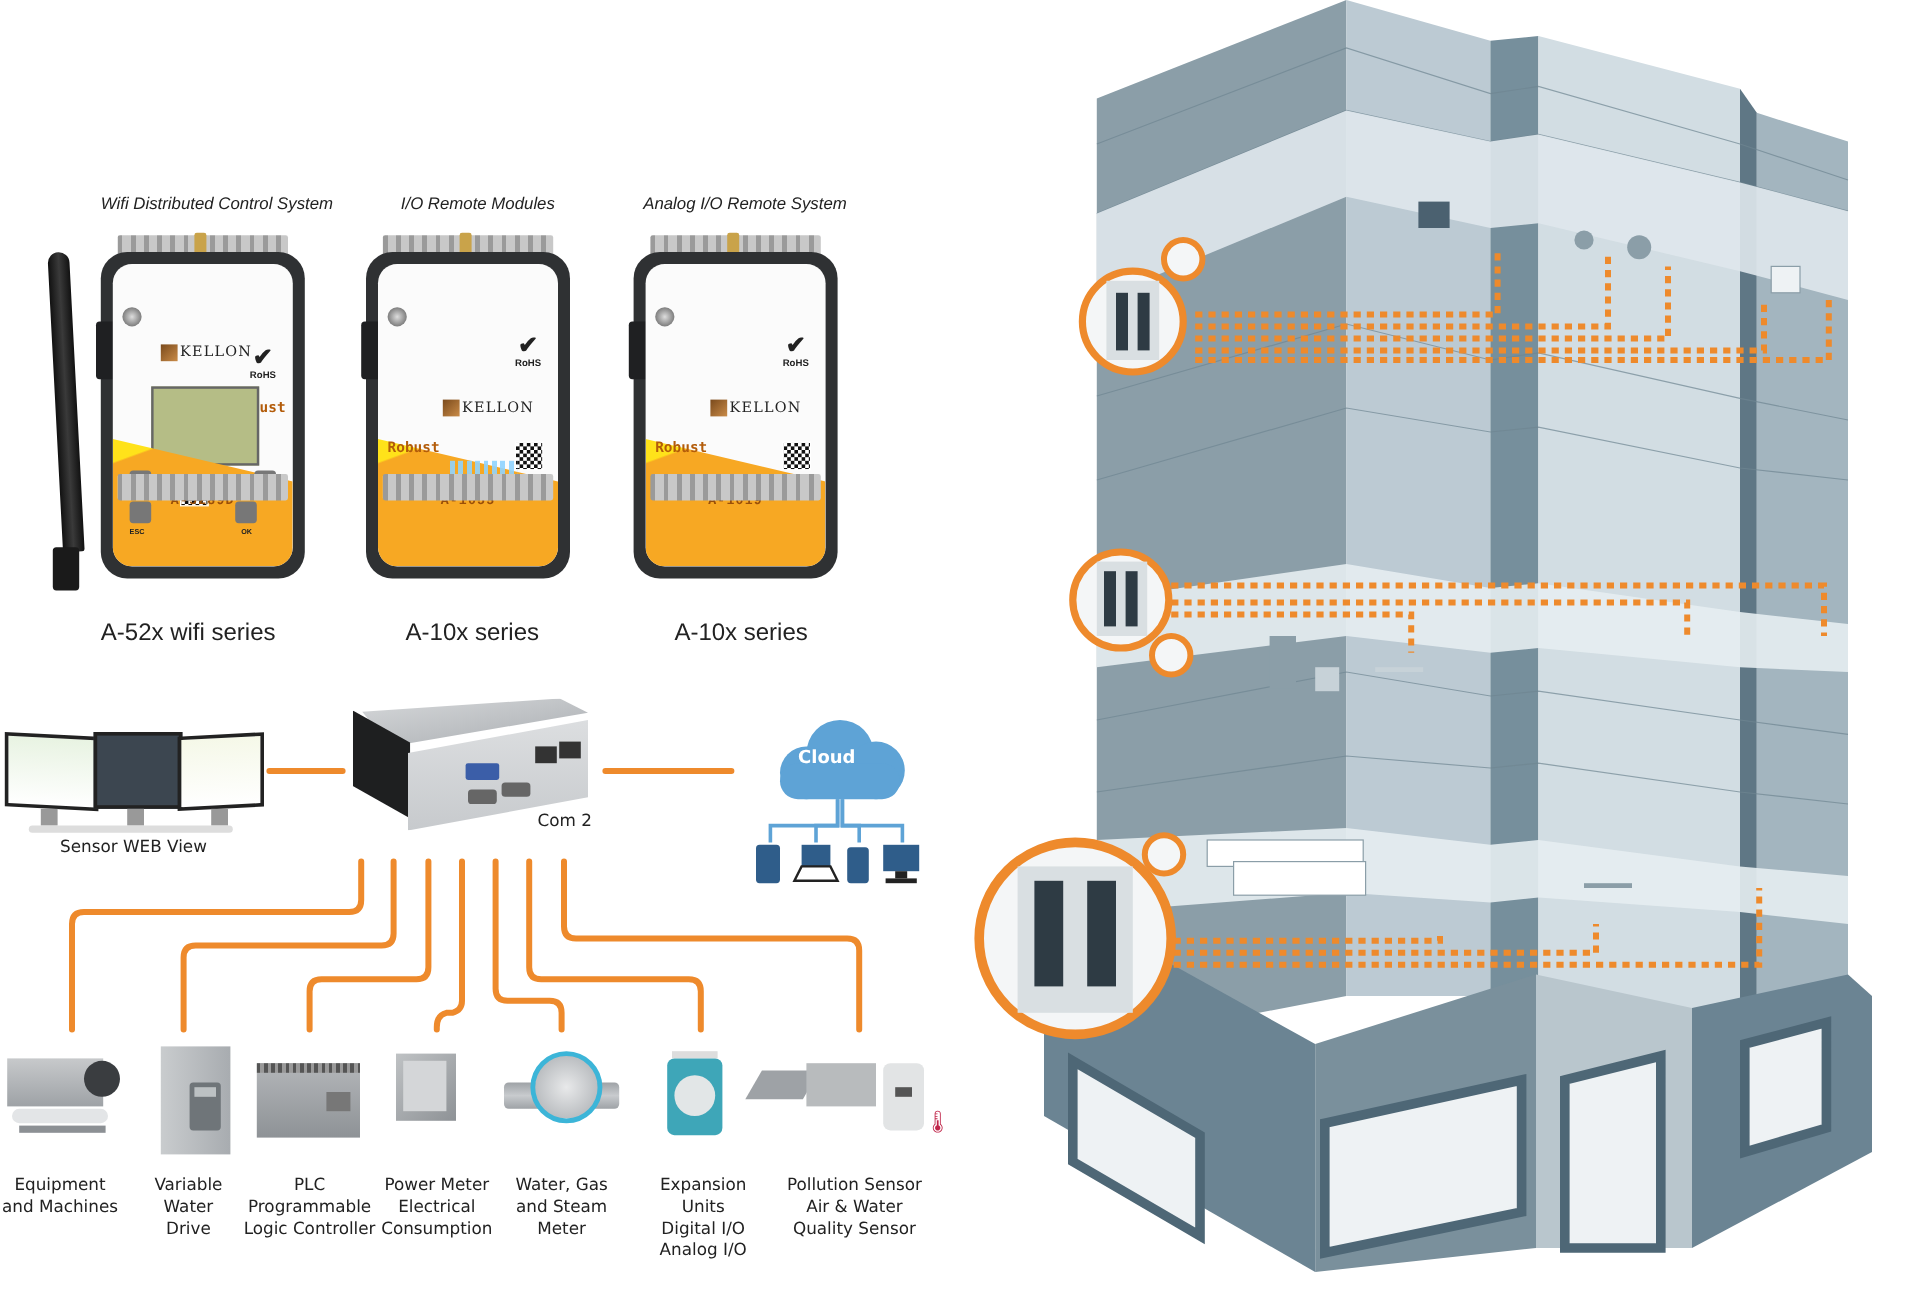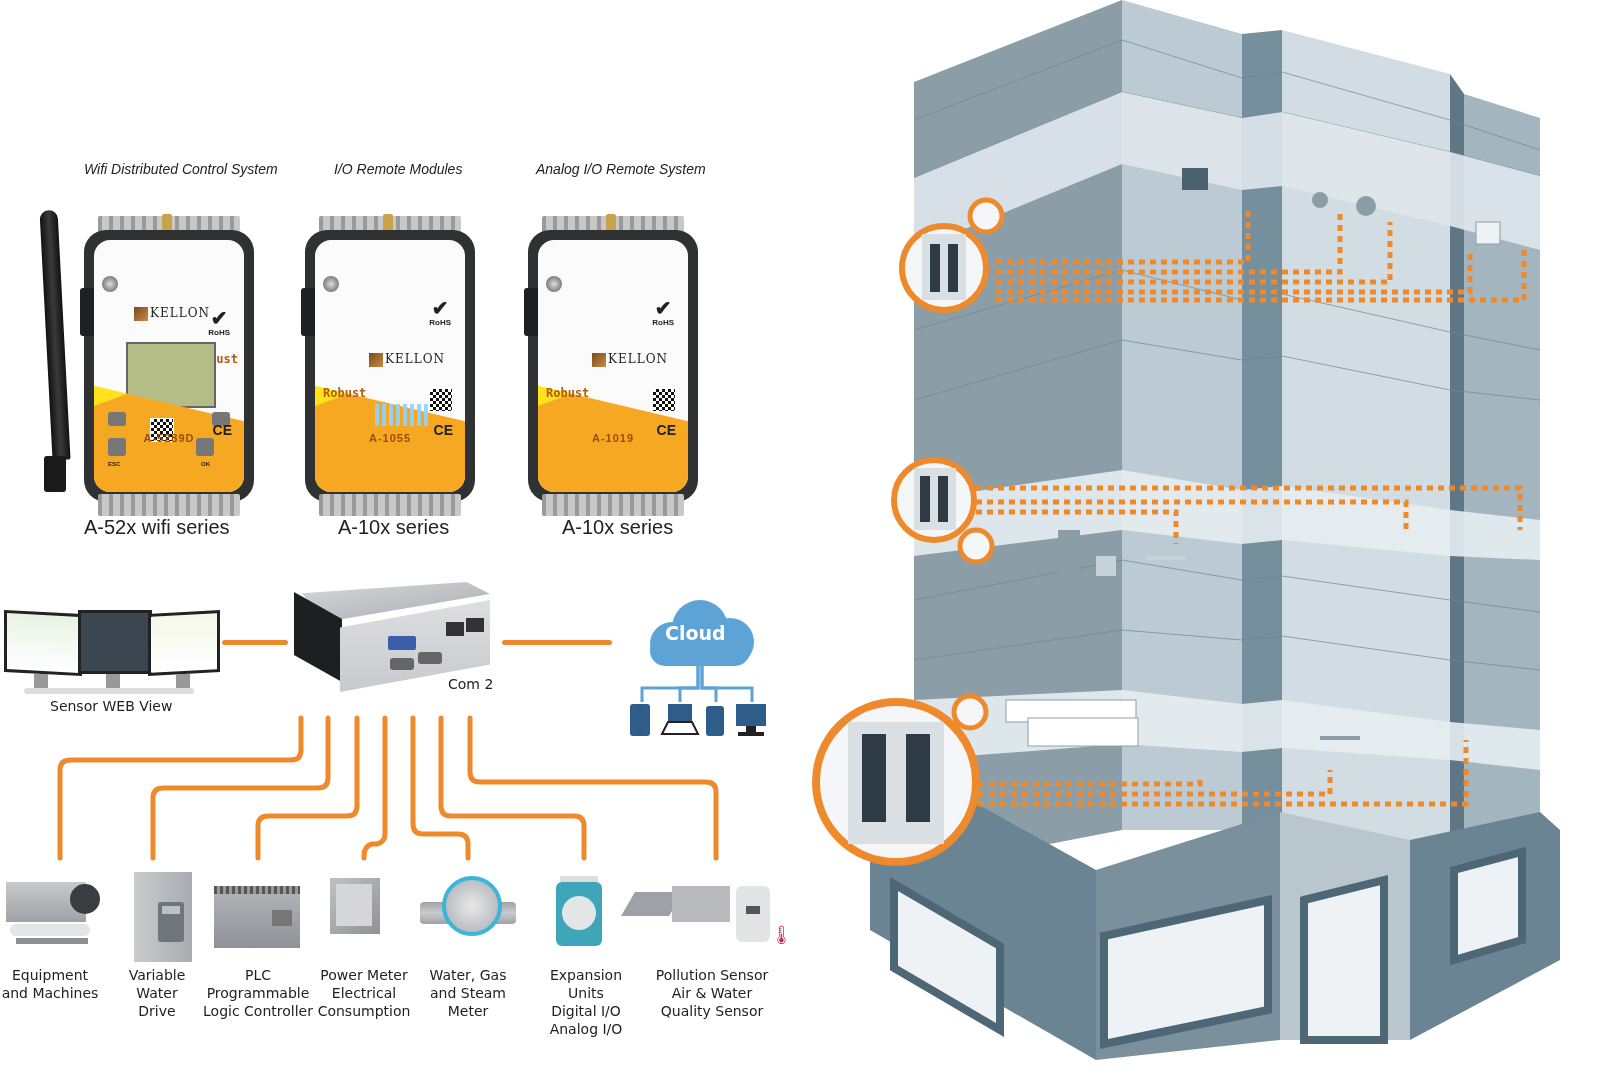--- a/index.html
+++ b/index.html
@@ -1,33 +1,33 @@
 <!DOCTYPE html>
 <html><head>
 <meta charset="utf-8">
 <style>
   html,body{margin:0;padding:0;background:#ffffff;}
   body{width:1600px;height:1088px;position:relative;overflow:hidden;font-family:"Liberation Sans",sans-serif;color:#222;}
   .abs{position:absolute;}
   .cap-italic{font-style:italic;font-size:14px;color:#222;white-space:nowrap;}
   .series{font-size:20px;color:#222;white-space:nowrap;}
-  .dev-label{font-family:"DejaVu Sans",sans-serif;font-size:14px;line-height:18px;text-align:center;color:#222;white-space:pre-line;}
+  .dev-label{font-family:"DejaVu Sans",sans-serif;font-size:14px;line-height:18px;text-align:center;color:#222;white-space:pre-line;margin-top:13px;}
   
-  .module{position:absolute;width:170px;height:300px;margin-top:20px;}
+  .module{position:absolute;width:170px;height:221px;}
   .module .term-top,.module .term-bot{position:absolute;left:14px;width:142px;height:22px;background:repeating-linear-gradient(90deg,#9a9a9a 0 4px,#c8c8c8 4px 11px);border-radius:2px;}
   .module .term-top{top:0}
   .module .term-bot{bottom:0}
   .module .antenna-stub{position:absolute;top:-2px;left:78px;width:10px;height:24px;background:#c9a34a;border-radius:2px;}
   .module .shell{position:absolute;top:14px;left:0;width:170px;height:272px;background:#2f3133;border-radius:22px;}
   .module .face{position:absolute;top:24px;left:10px;width:150px;height:252px;background:#fbfbfb;border-radius:16px;overflow:hidden;}
   .module .orange{position:absolute;left:0;right:0;bottom:0;height:118px;background:linear-gradient(160deg,#ffe21a 0 18%,#f7a823 19% 100%);clip-path:polygon(0 10%,100% 40%,100% 100%,0 100%);}
   .module .brand{position:absolute;top:66px;left:40px;font-family:"DejaVu Serif",serif;font-size:12px;color:#222;letter-spacing:1px;}
   .module .brand b{display:inline-block;width:14px;height:14px;background:linear-gradient(135deg,#7a4a1c,#c98b48);vertical-align:middle;margin-right:2px;}
   .module .robust{position:absolute;font-family:"DejaVu Sans Mono",monospace;font-weight:bold;font-size:12px;color:#b35c0a;}
-  .module .model{position:absolute;bottom:48px;left:0;right:0;text-align:center;font-family:Liberation Sans, sans-serif;font-weight:bold;font-size:11px;color:#9a4f08;letter-spacing:1px;}
+  .module .model{position:absolute;bottom:48px;left:0;right:0;text-align:center;font-family:Liberation Mono, monospace;font-weight:bold;font-size:11px;color:#9a4f08;letter-spacing:1px;}
   .module .rohs{position:absolute;top:68px;right:14px;font-size:8px;font-weight:bold;text-align:center;line-height:10px;}
   .module .rohs span{display:block;font-size:20px;line-height:20px;}
   .module .ce{position:absolute;bottom:54px;right:12px;font-weight:bold;font-size:14px;}
   .module .qr{position:absolute;width:22px;height:22px;background:repeating-conic-gradient(#111 0 25%,#fff 0 50%) 0 0/6px 6px;border:1px solid #fff;}
   .module .lcd{position:absolute;top:102px;left:32px;width:86px;height:62px;background:#b5bd86;border:2px solid #666;}
   .module .side-slot{position:absolute;top:72px;left:-4px;width:18px;height:48px;background:#1f2022;border-radius:3px;}
   .module .screw{position:absolute;width:16px;height:16px;border-radius:50%;background:radial-gradient(#ddd,#555);}
   
   .gateway{position:absolute;left:294px;top:582px;width:196px;height:108px;}
 </style>
@@ -150,21 +150,21 @@
       <path d="M82 74 V96 H132 V110"></path>
   </g>
   <rect x="10" y="112" width="20" height="32" rx="3" fill="#2f5d8a"></rect>
   <rect x="48" y="112" width="24" height="18" fill="#2f5d8a"></rect>
   <path d="M42 142 L48 130 H72 L78 142 Z" fill="none" stroke="#222" stroke-width="2"></path>
   <rect x="86" y="114" width="18" height="30" rx="3" fill="#2f5d8a"></rect>
   <rect x="116" y="112" width="30" height="22" fill="#2f5d8a"></rect>
   <rect x="126" y="134" width="10" height="6" fill="#222"></rect>
     <rect x="118" y="140" width="26" height="4" fill="#222"></rect>
 </svg>
-<div class="abs" style="left:665px;top:622px;color:#fff;font-weight:bold;font-size:19px;font-family:'DejaVu Sans',sans-serif">Cloud</div>
+<div class="abs" style="left:665px;top:622px;color:#fff;font-weight:bold;font-size:15px;font-family:'DejaVu Sans',sans-serif">Cloud</div>
 
 <svg class="abs" style="left:0;top:700px" width="760" height="170">
   <g stroke="#ee8a2c" stroke-width="5" fill="none" stroke-linecap="round">
     <path d="M301 18 V50 Q301 60 291 60 H70 Q60 60 60 70 V158"></path>
     <path d="M328 18 V78 Q328 88 318 88 H163 Q153 88 153 98 V158"></path>
     <path d="M357 18 V106 Q357 116 347 116 H268 Q258 116 258 126 V158"></path>
     <path d="M385 18 V134 Q385 142 377 144 H372 Q364 146 364 156 V158"></path>
     <path d="M413 18 V124 Q413 134 423 134 H458 Q468 134 468 144 V158"></path>
     <path d="M441 18 V106 Q441 116 451 116 H574 Q584 116 584 126 V158"></path>
     <path d="M470 18 V72 Q470 82 480 82 H706 Q716 82 716 92 V158"></path>

